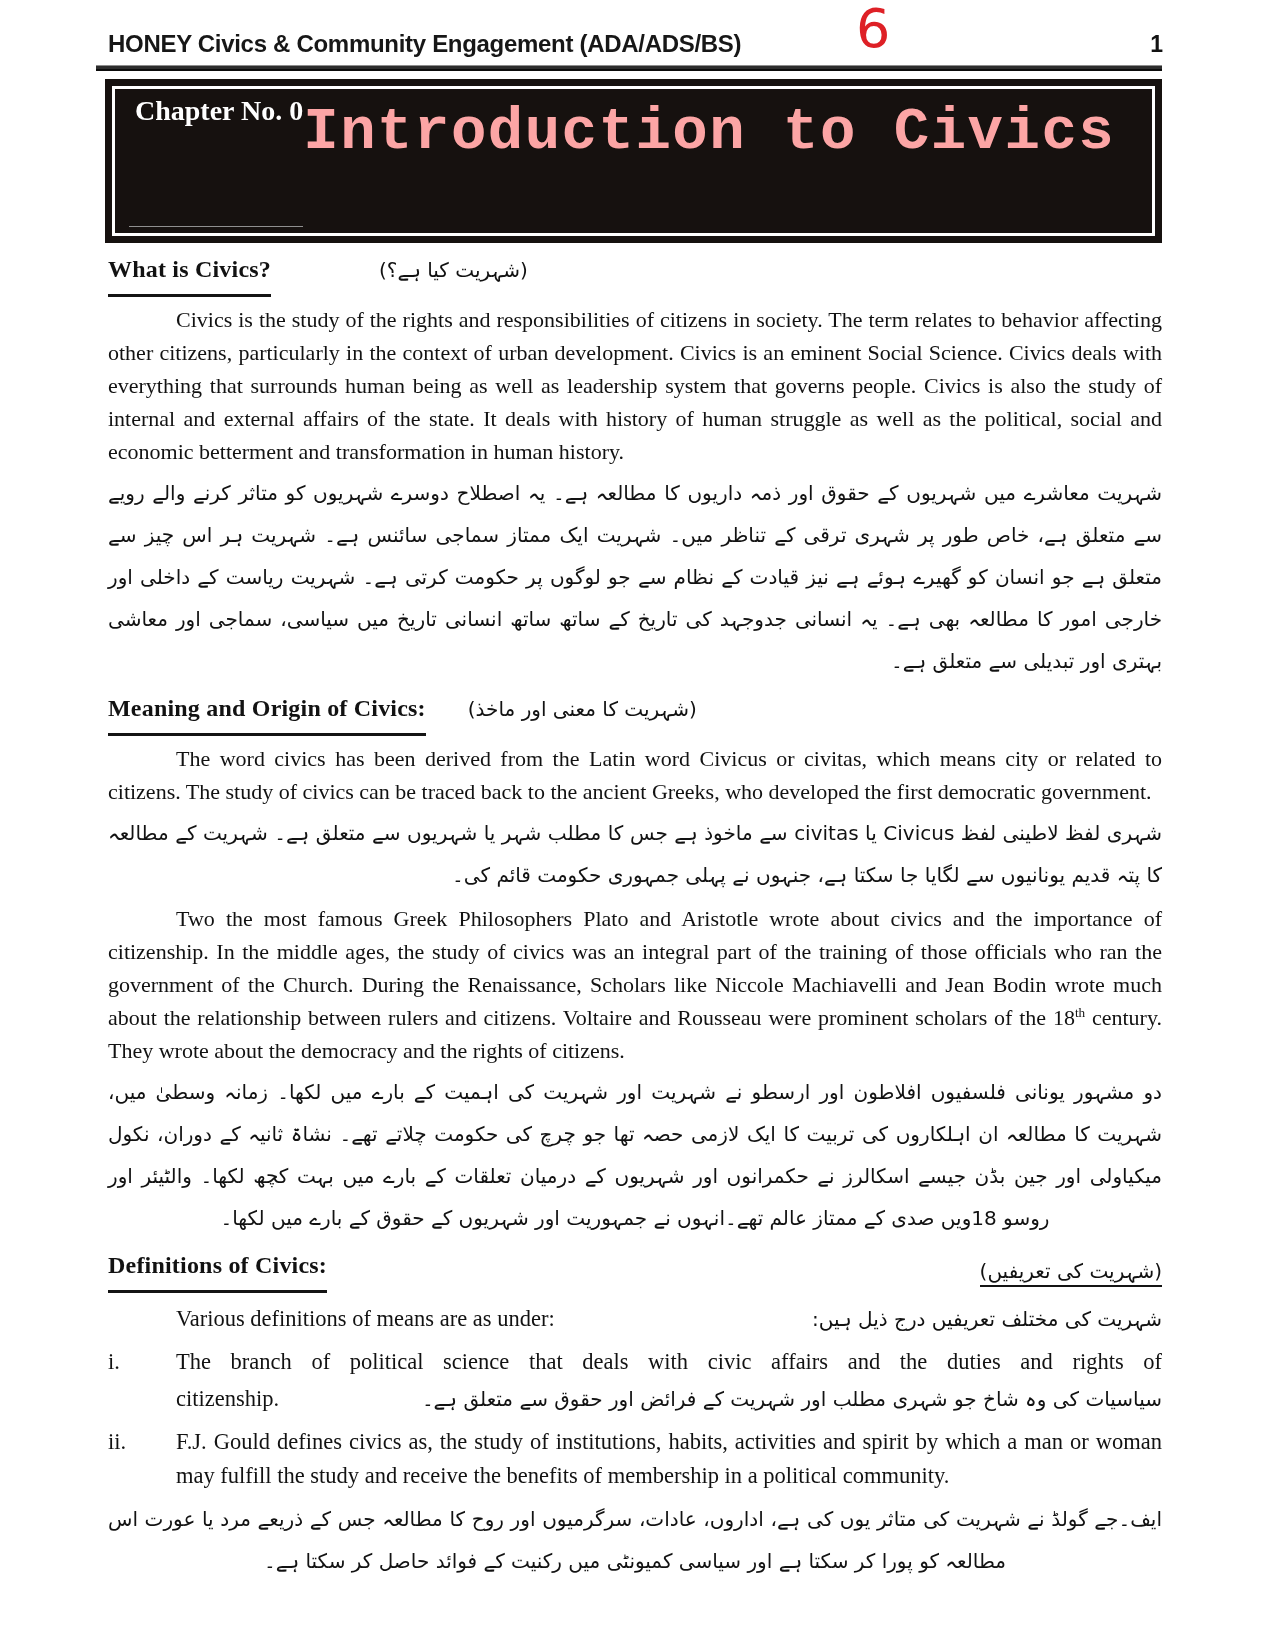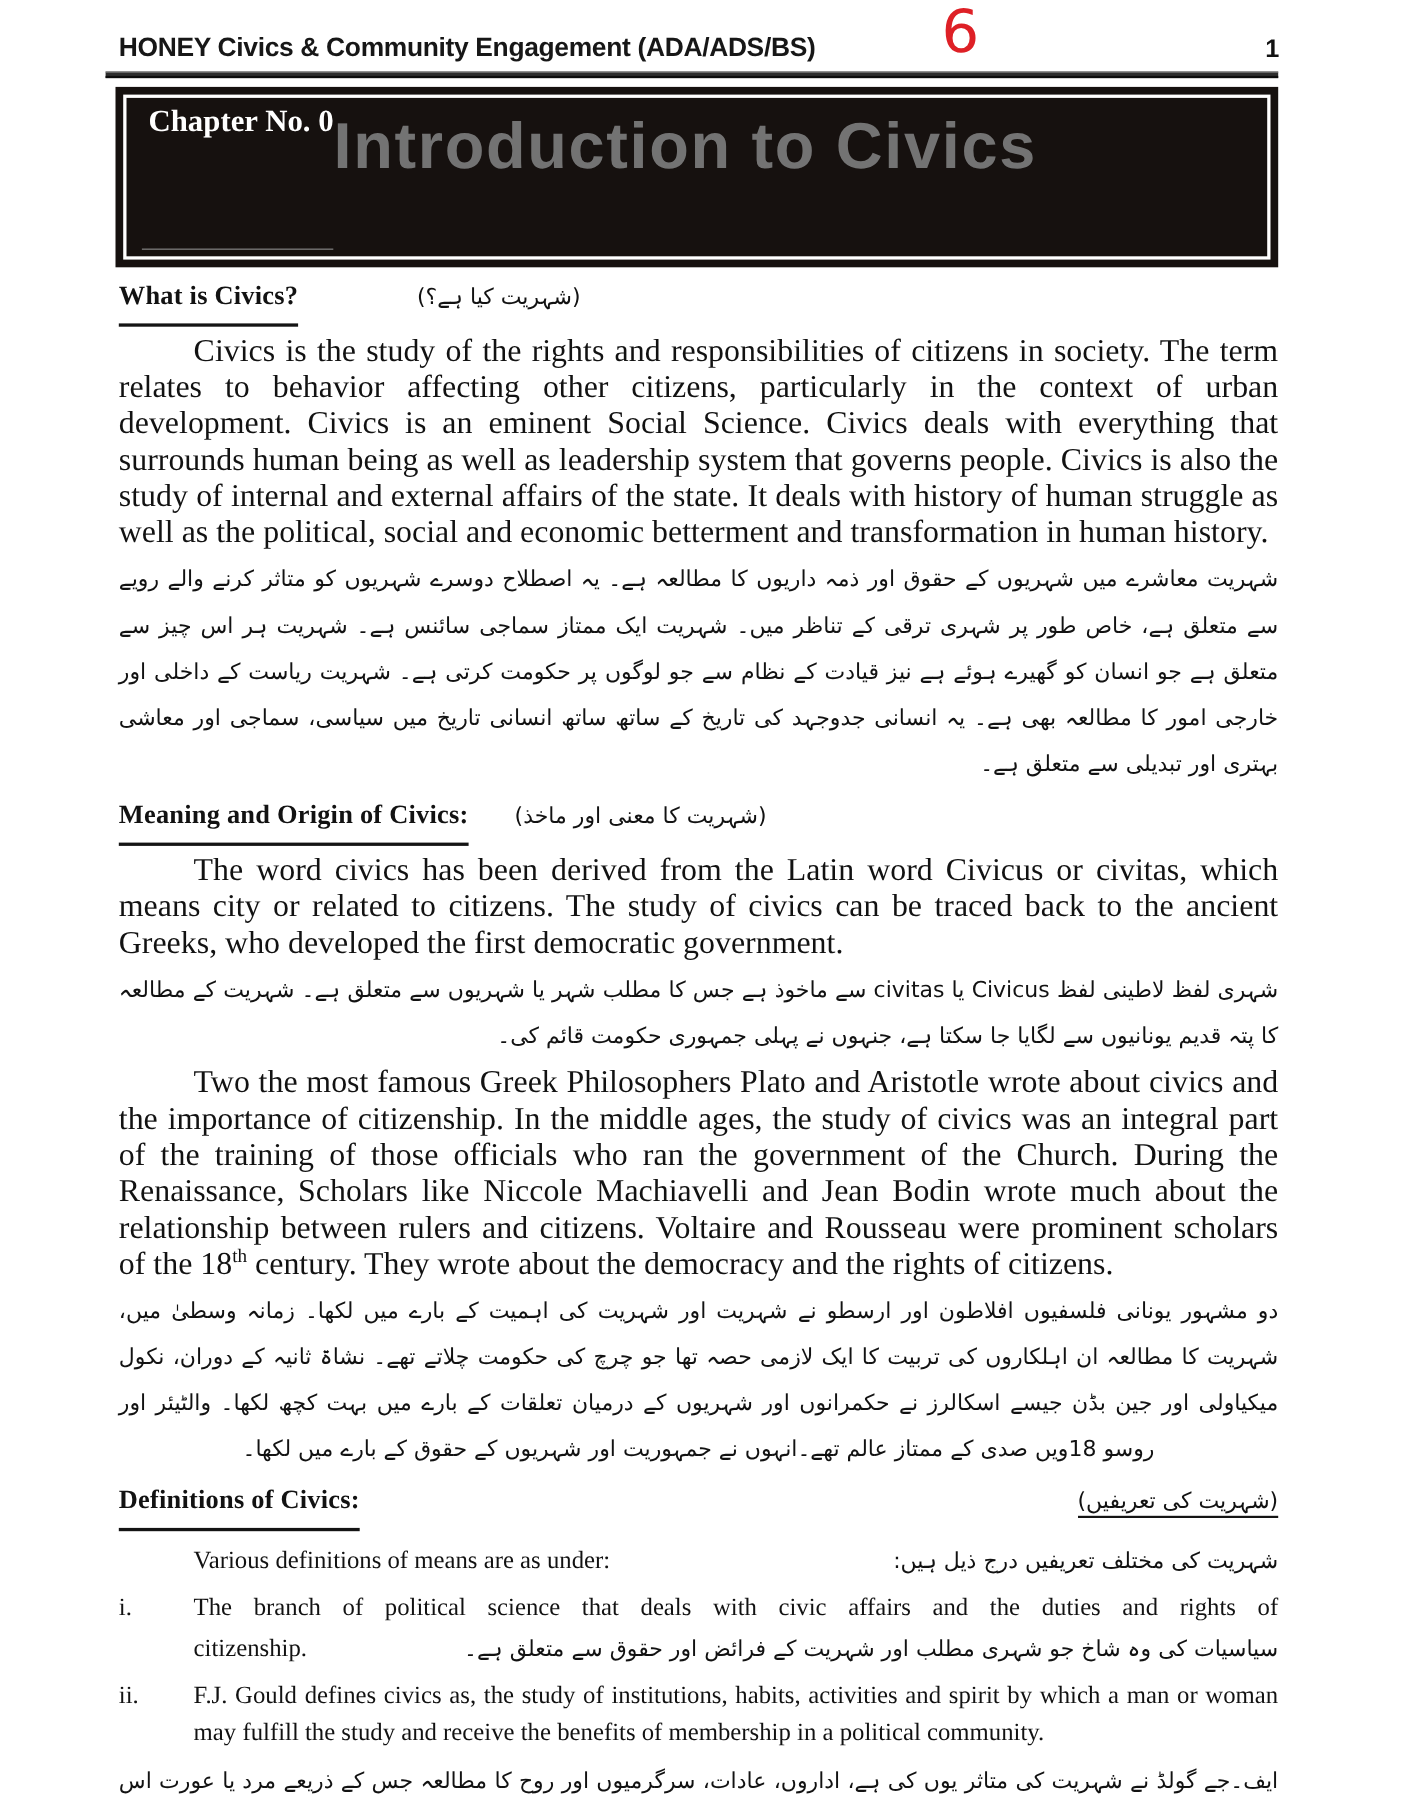--- a/index.html
+++ b/index.html
@@ -37,41 +37,41 @@
   }
   .banner-frame {
     height:100%; border:3px solid #ffffff; background:#16110f;
     display:flex; flex-direction:row; padding:4px 16px 6px 14px;
   }
   .banner-chapter {
     color:#ffffff; font-family:"Liberation Serif", serif; font-weight:700;
     font-size:28px; padding:2px 0 5px 6px; border-bottom:1px solid #8f8f8f;
   }
   .banner-title {
-    color:#737373; text-align:center; margin-top:8px;
-    font-family:Liberation Sans, sans-serif; font-weight:800;
+    color:#fca5a5; text-align:center; margin-top:8px;
+    font-family:Liberation Mono, monospace; font-weight:800;
     font-size:59px; letter-spacing:1.5px; line-height:1.1;
   }
   .banner-footline { margin-top:auto; border-bottom:1px solid #6e6e6e; height:4px; }
   
   .content { margin:0 113px 0 108px; }
   .h2row { margin:13px 0 6px; display:flex; align-items:baseline; }
-  .h2row.spread { justify-content:space-between; }
+  .h2row.spread { justify-content:space-between;align-items:center; }
   .h2 {
     font-weight:700; font-size:24px; letter-spacing:0.2px;
     border-bottom:3px solid #141414; padding-bottom:11px; display:inline-block;
   }
   .h2-ur {
     font-family:"DejaVu Sans", sans-serif; direction:rtl; font-size:20px;
   }
   .gap100 { margin-left:108px; }
   .gap40  { margin-left:42px; }
   .h2-ur.underlined { border-bottom:2px solid #141414; padding-bottom:2px; }
   p.en {
-    font-size:29px; line-height:33px; text-align:justify; margin-bottom:4px;
+    font-size:22px; line-height:33px; text-align:justify; margin-bottom:4px;
   }
   p.en.indent { text-indent:68px; }
   sup { font-size:60%; vertical-align:super; line-height:0; }
   .ur {
     direction:rtl; font-family:"DejaVu Sans", sans-serif;
     font-size:20px; line-height:42px; text-align:justify; margin-bottom:6px;
   }
   .ur.lastcenter { text-align-last:center; }
   .introrow {
     display:flex; justify-content:space-between; align-items:baseline;

